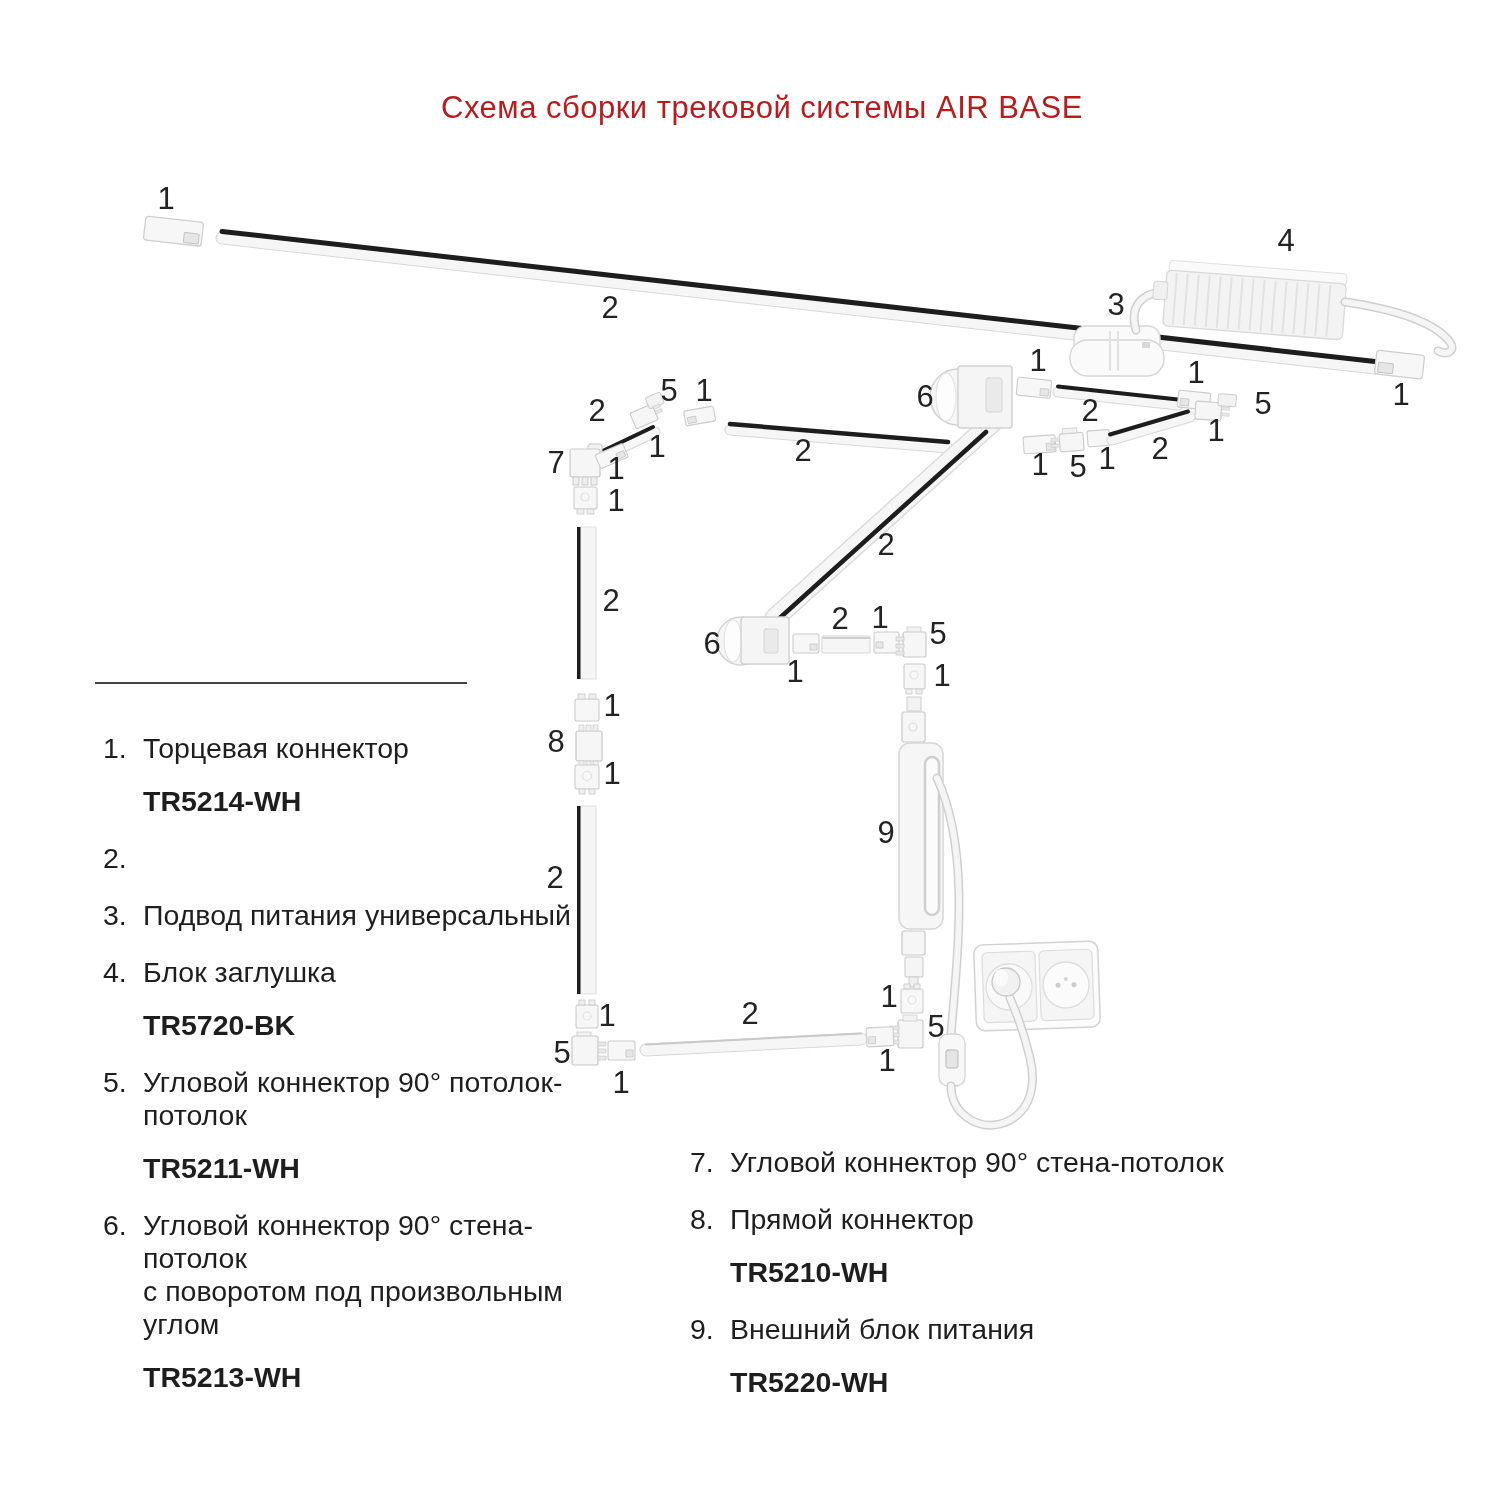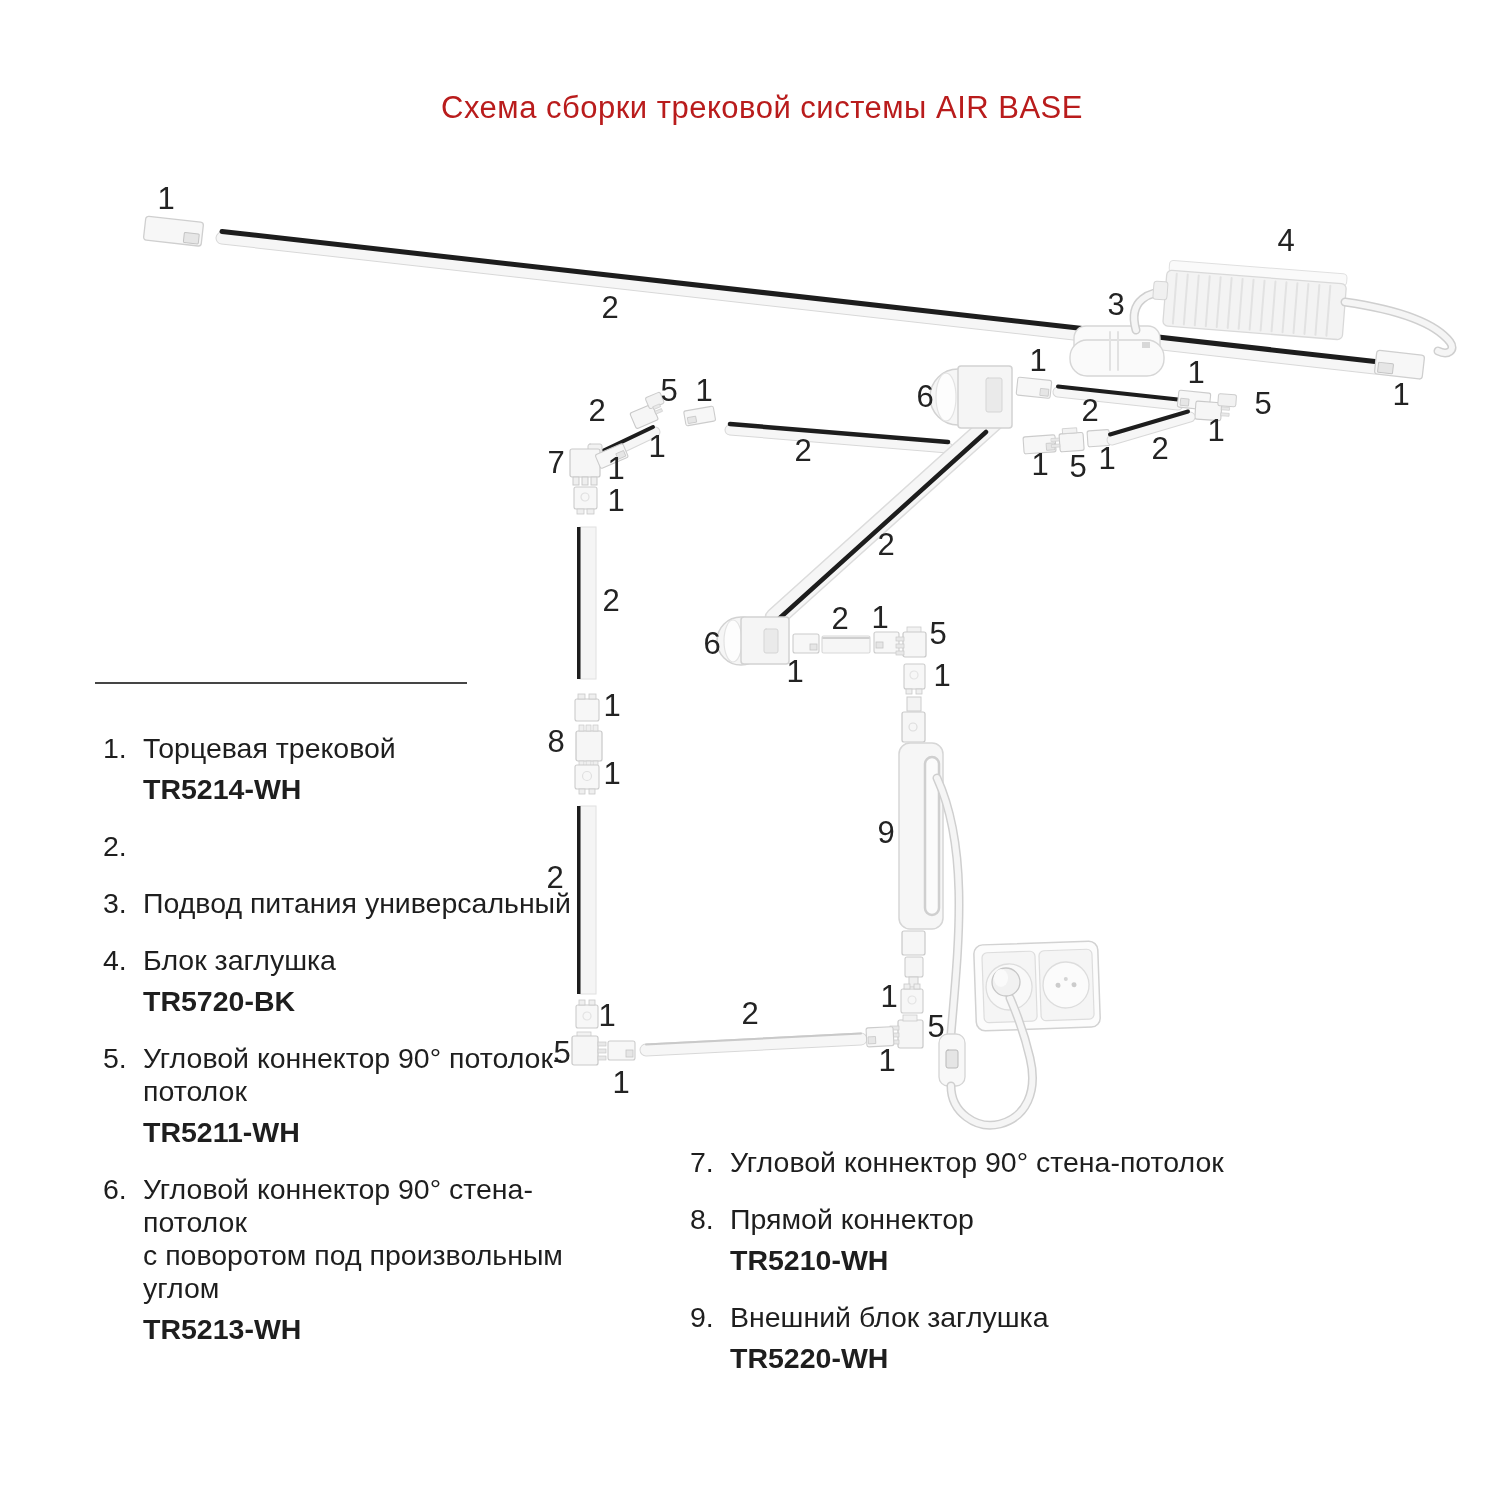--- a/index.html
+++ b/index.html
@@ -18,21 +18,21 @@
     position:absolute;transform:translate(-50%,-50%);
     font-size:31px;color:#232323;font-weight:400;line-height:1;
   }
   .sep{position:absolute;left:95px;top:682px;width:372px;height:2px;background:#454545;}
   .legend{position:absolute;font-size:28.5px;color:#1e1e1e;}
   #legend-left{left:103px;top:732px;width:490px;}
   #legend-right{left:690px;top:1146px;width:560px;}
   .legend-item{display:flex;margin-bottom:24px;}
   .lnum{width:40px;flex:none;line-height:33px;}
   .ltext{line-height:33px;}
-  .lcode{font-weight:bold;margin-top:8px;line-height:33px;}
+  .lcode{font-weight:bold;margin-top:20px;line-height:33px;}
 </style>
 </head>
 <body>
 
 <div class="title">Схема сборки трековой системы AIR BASE</div>
 
 <svg id="diagram-svg" width="1500" height="1500" viewBox="0 0 1500 1500" fill="none" stroke-linecap="round">
 
   <g>
     <line x1="222" y1="238" x2="1375" y2="368" stroke="#d8d8d8" stroke-width="13"></line>
@@ -372,21 +372,21 @@
     <span class="plabel" style="left: 936px; top: 1026px;">5</span>
     <span class="plabel" style="left: 889px; top: 996px;">1</span>
     <span class="plabel" style="left: 886px; top: 832px;">9</span>
   </div>
 
 <div class="sep"></div>
 <div class="legend" id="legend-left">
     <div class="legend-item">
       <span class="lnum">1.</span>
       <div class="lbody">
-        <div class="ltext">Торцевая трековой</div>
+        <div class="ltext">Торцевая коннектор</div>
         <div class="lcode">TR5214-WH</div>
       </div>
     </div>
     <div class="legend-item">
       <span class="lnum">2.</span>
     </div>
     <div class="legend-item">
       <span class="lnum">3.</span>
       <div class="lbody">
         <div class="ltext">Подвод питания универсальный</div>
@@ -424,17 +424,17 @@
     <div class="legend-item">
       <span class="lnum">8.</span>
       <div class="lbody">
         <div class="ltext">Прямой коннектор</div>
         <div class="lcode">TR5210-WH</div>
       </div>
     </div>
     <div class="legend-item">
       <span class="lnum">9.</span>
       <div class="lbody">
-        <div class="ltext">Внешний блок заглушка</div>
+        <div class="ltext">Внешний блок питания</div>
         <div class="lcode">TR5220-WH</div>
       </div>
     </div>
   </div>
 
 </body></html>

